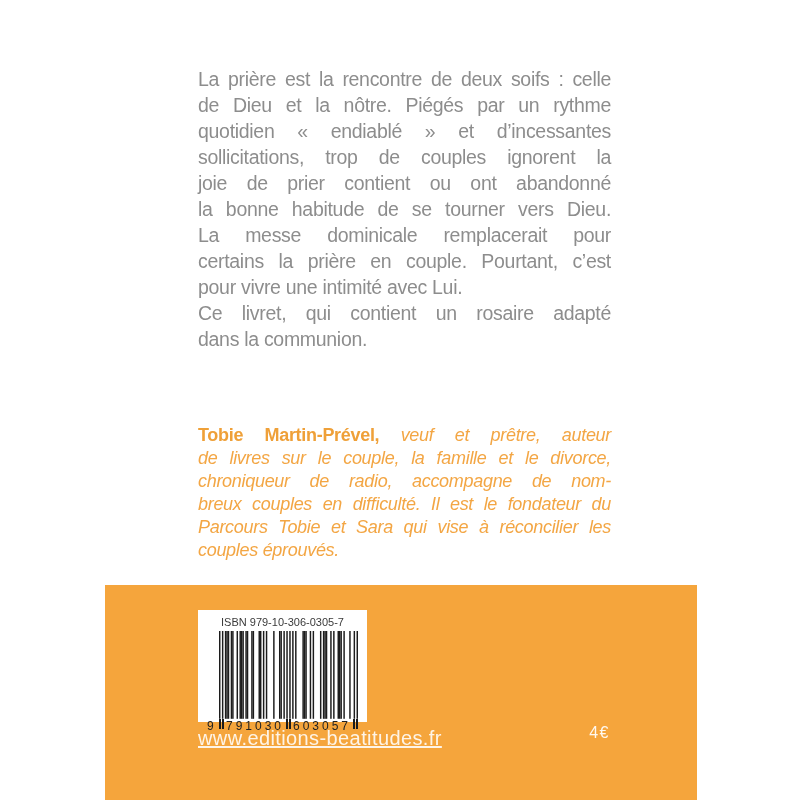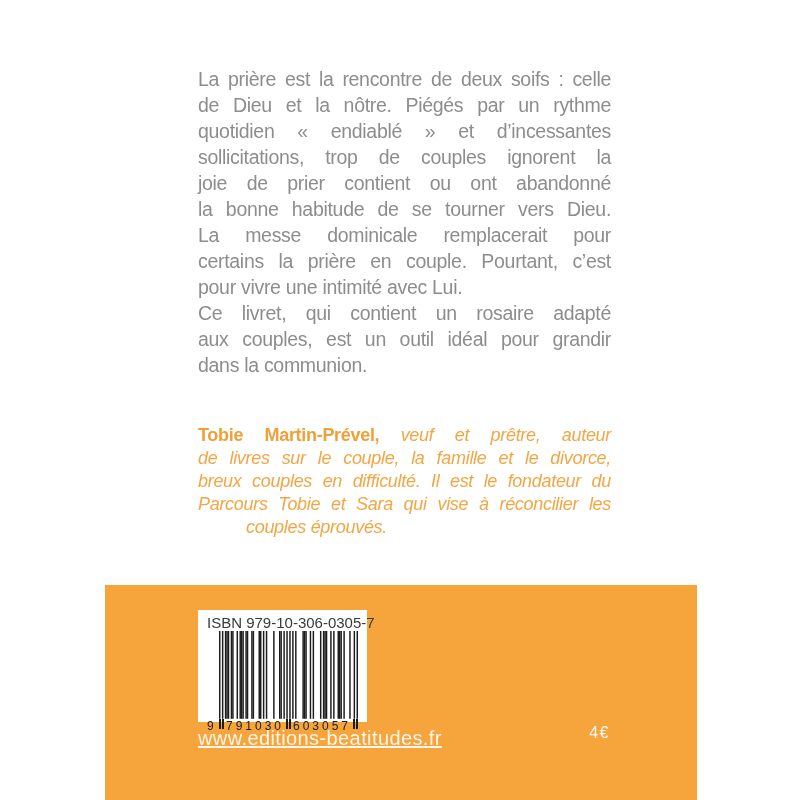--- a/index.html
+++ b/index.html
@@ -39,21 +39,21 @@
     font-size: 18px;
     letter-spacing: -0.3px;
     line-height: 23px;
     color: #f3a644;
   }
   .aline {
     text-align: justify;
     text-align-last: justify;
     white-space: nowrap;
   }
-  .aline.end { text-align-last: left; margin-left: 48px; }
+  .aline.end { text-align-last: left; }
   .aname { font-weight: bold; font-style: normal; color: #efa038; }
   .aitalic { font-style: italic; }
 
   
   .orange {
     position: absolute;
     left: 105px;
     top: 585px;
     width: 592px;
     height: 215px;
@@ -67,21 +67,21 @@
     top: 25px;
     width: 169px;
     height: 112px;
     background: #ffffff;
     box-sizing: border-box;
     padding: 4px 9px 4px 9px;
     display: flex;
     flex-direction: column;
   }
   .isbn {
-    font-size: 15px;
+    font-size: 11px;
     line-height: 17px;
     color: #3a3a3a;
     text-align: center;
     white-space: nowrap;
     letter-spacing: 0;
     flex: 0 0 17px;
   }
   .bars-wrap { flex: 1 1 auto; margin-left: 12px; }
   .bars-wrap svg { display: block; width: 100%; height: 100%; }
   .bars-wrap rect { fill: #1c1c1c; }
@@ -138,28 +138,28 @@
       <div class="line">quotidien « endiablé » et d’incessantes</div>
       <div class="line">sollicitations, trop de couples ignorent la</div>
       <div class="line">joie de prier contient ou ont abandonné</div>
       <div class="line">la bonne habitude de se tourner vers Dieu.</div>
       <div class="line">La messe dominicale remplacerait pour</div>
       <div class="line">certains la prière en couple. Pourtant, c’est</div>
       <div class="line end">pour vivre une intimité avec Lui.</div>
     </div>
     <div class="para">
       <div class="line">Ce livret, qui contient un rosaire adapté</div>
-      <div class="line">aux couples, est un outil idéal pour grandir</div>
       <div class="line end">dans la communion.</div>
     </div>
   </div>
 
   <div class="authorcol">
     <div class="aline"><span class="aname">Tobie Martin-Prével,</span><span class="aitalic"> veuf et prêtre, auteur</span></div>
     <div class="aline aitalic">de livres sur le couple, la famille et le divorce,</div>
+    <div class="aline aitalic">chroniqueur de radio, accompagne de nom-</div>
     <div class="aline aitalic">breux couples en difficulté. Il est le fondateur du</div>
     <div class="aline aitalic">Parcours Tobie et Sara qui vise à réconcilier les</div>
     <div class="aline aitalic end">couples éprouvés.</div>
   </div>
 
   <div class="orange">
 
     <div class="bcbox">
       <div class="isbn">ISBN 979-10-306-0305-7</div>
       <div class="bars-wrap">

